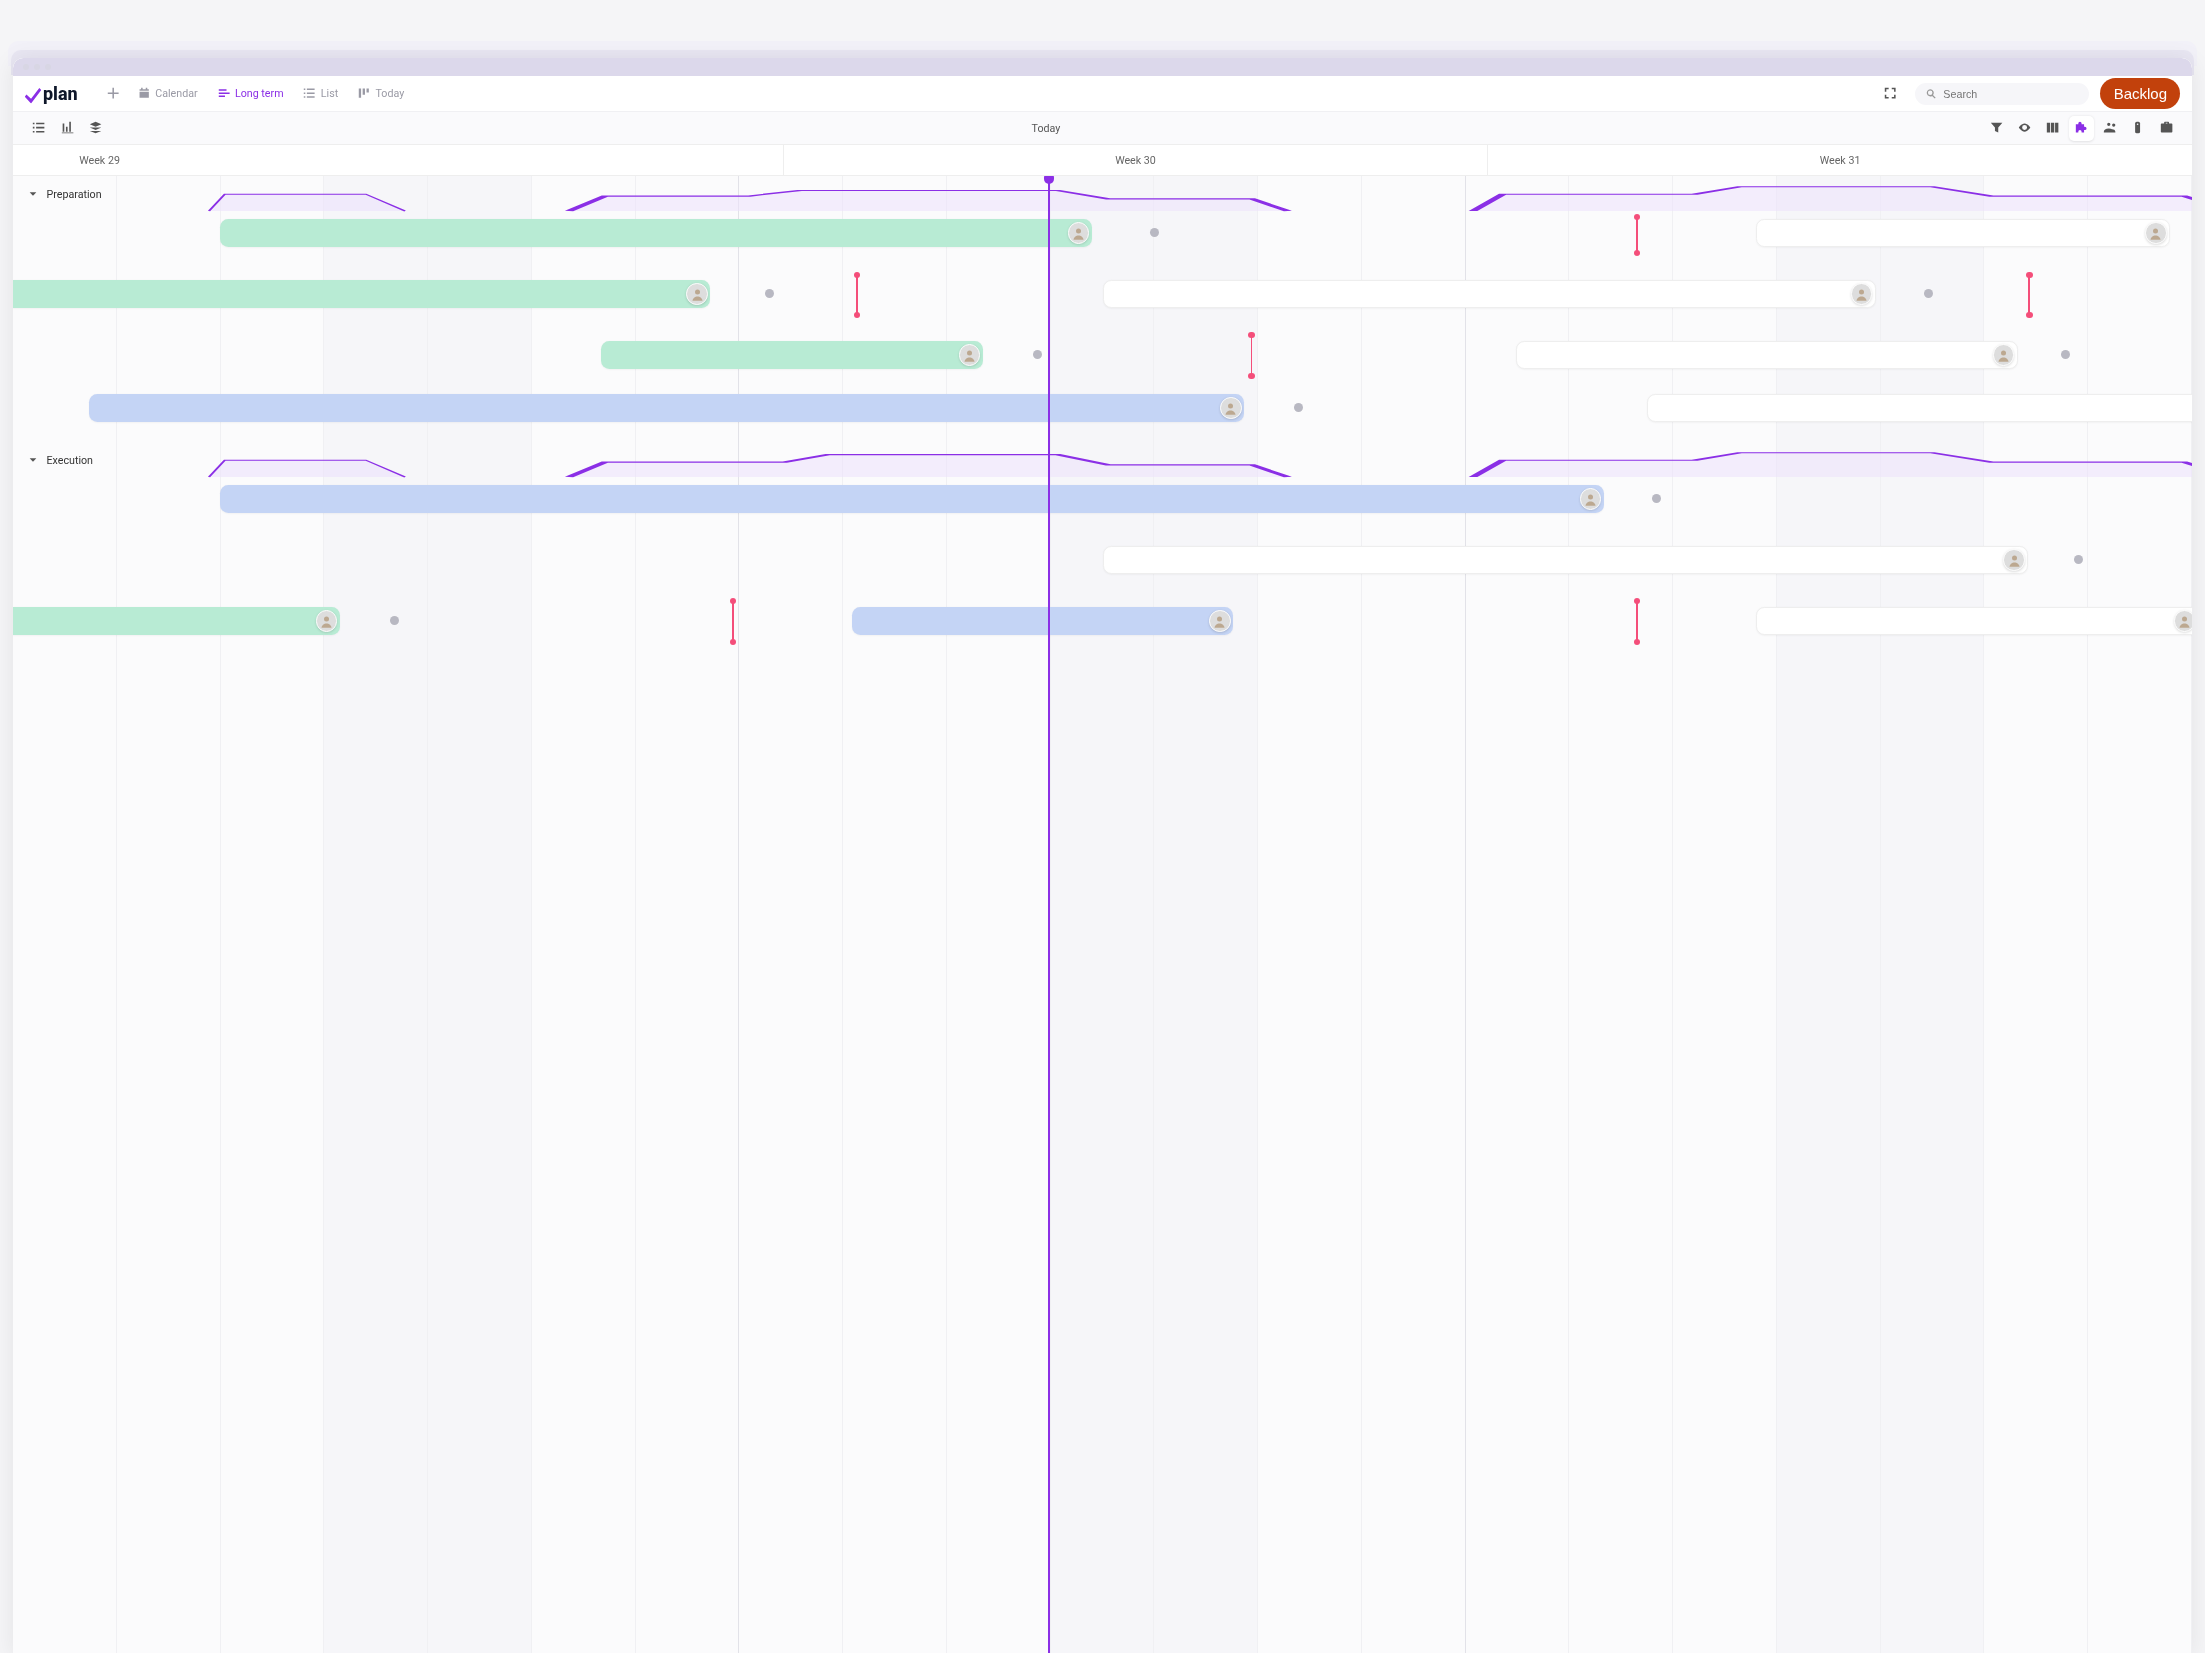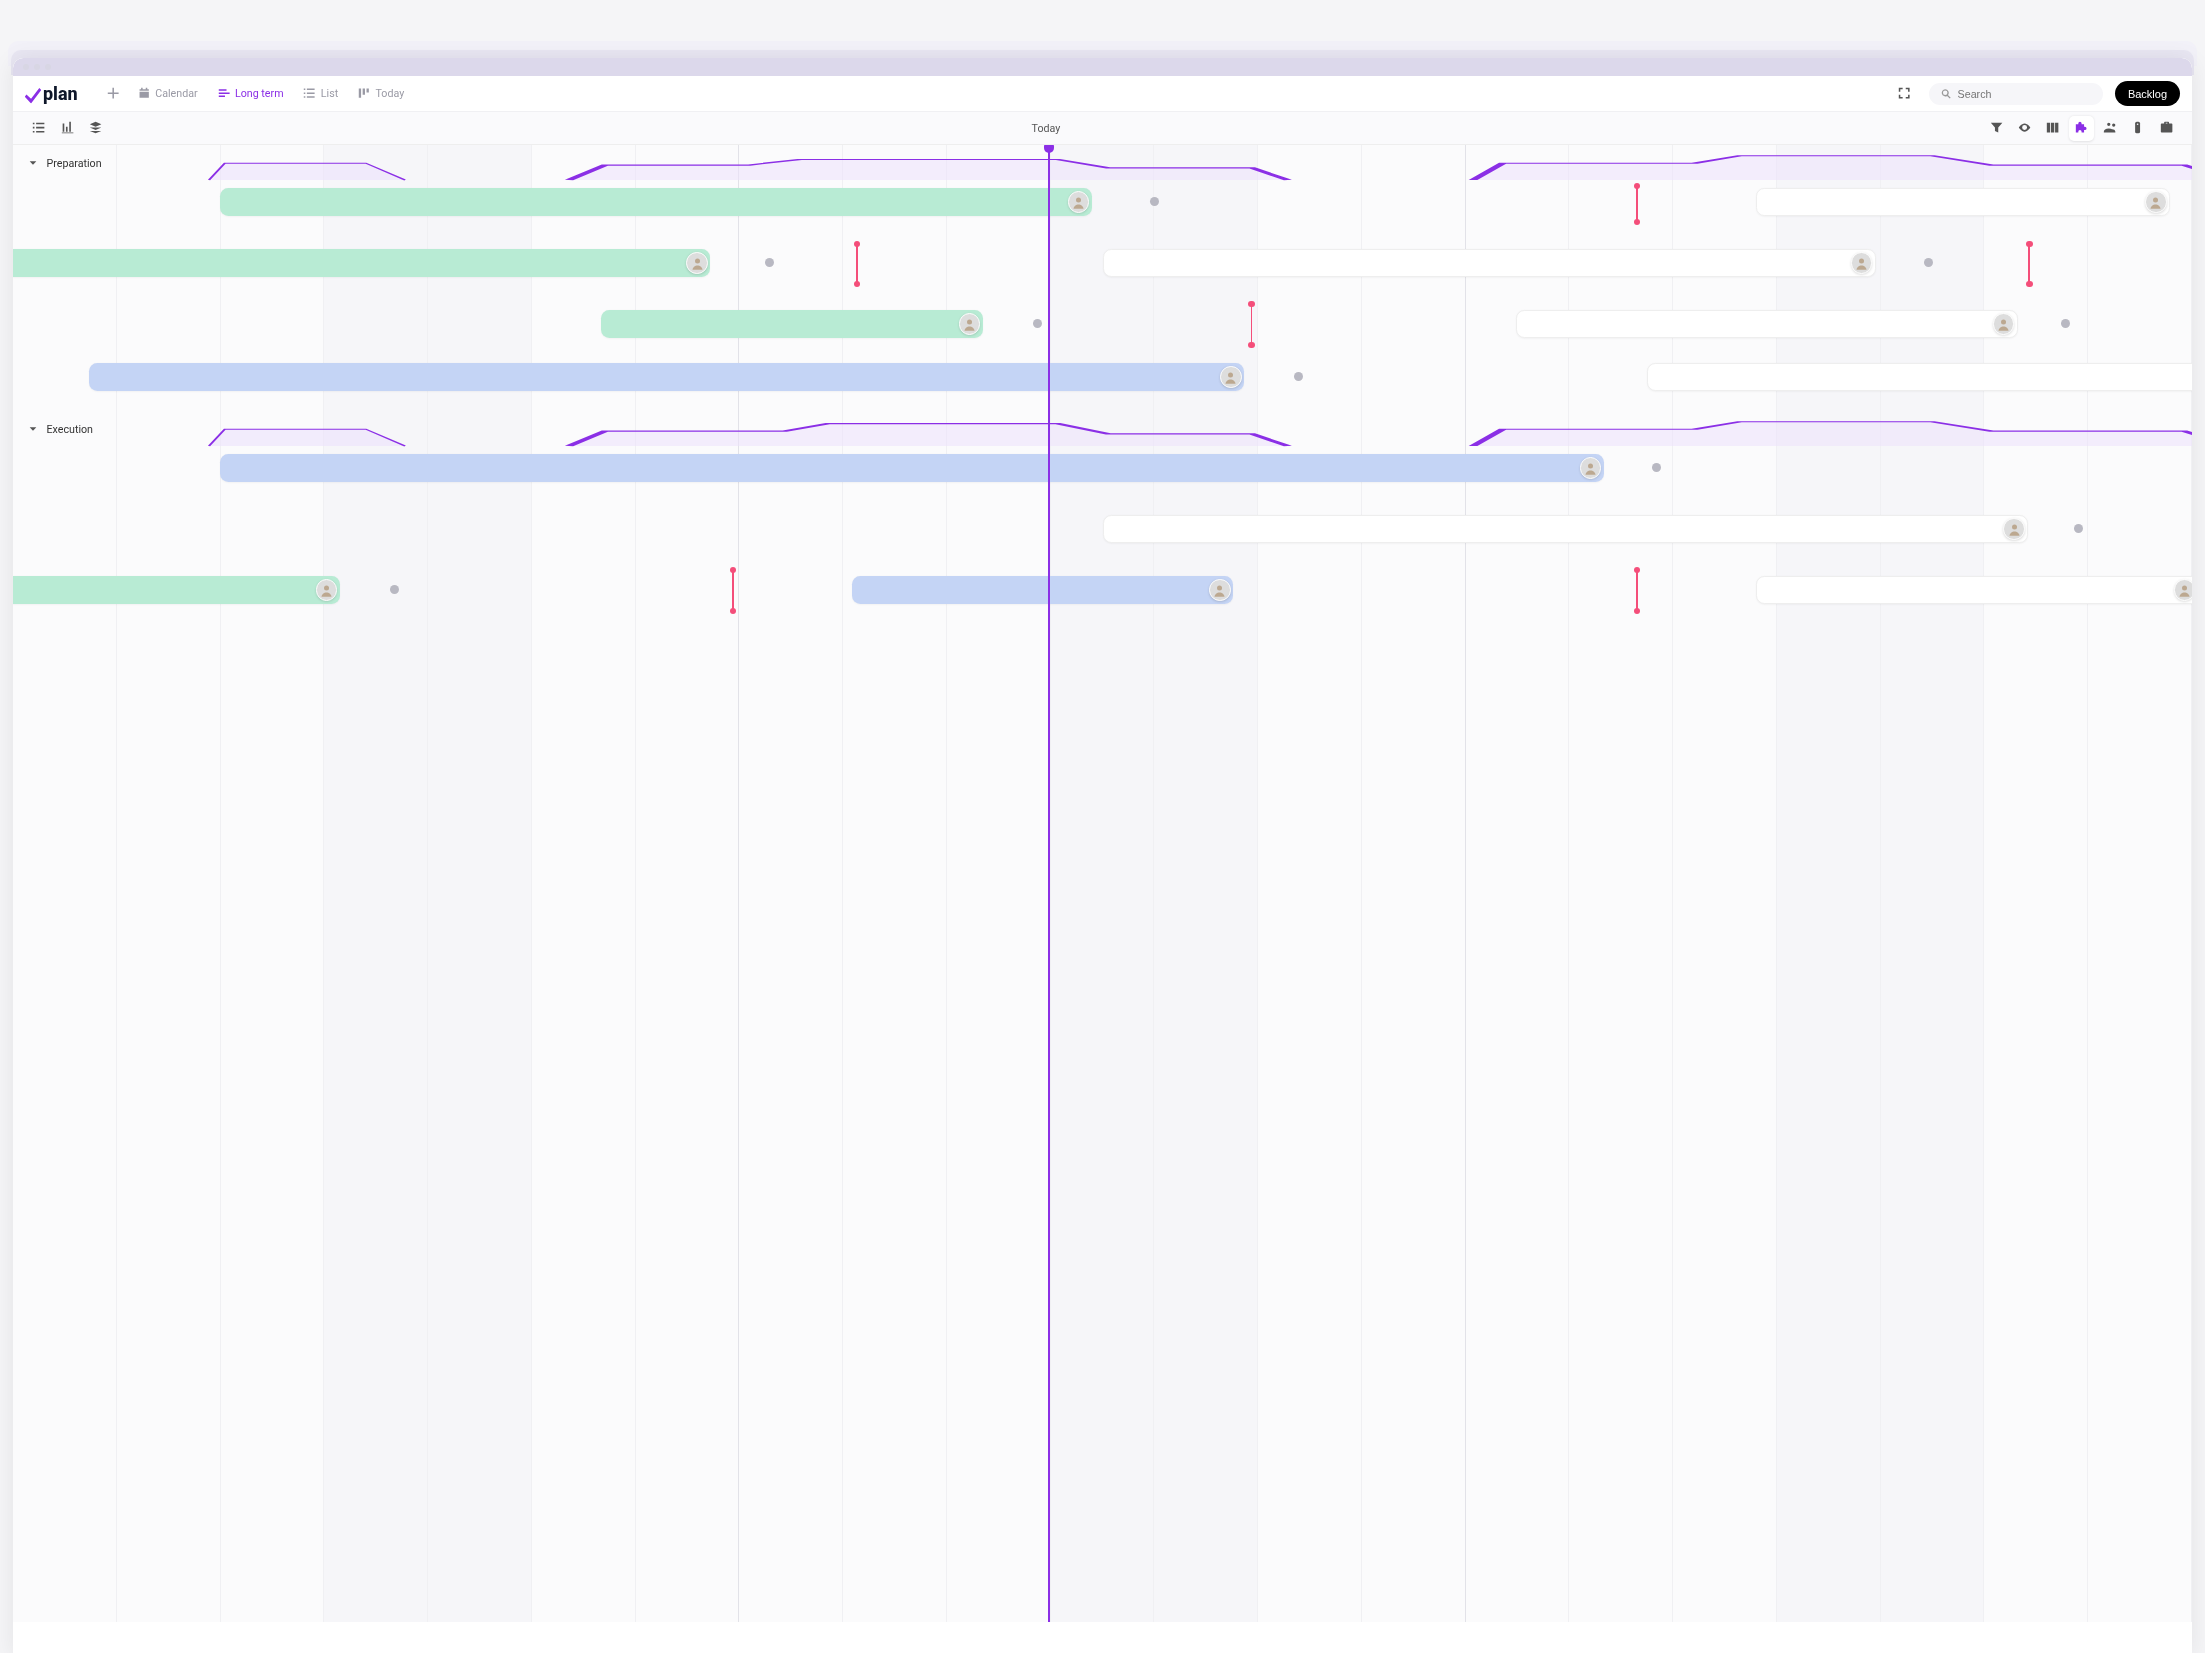--- a/index.html
+++ b/index.html
@@ -77,22 +77,22 @@
   .search {
     display: flex; align-items: flex-start; gap: 6.6px;
     background: #f6f6f9; border-radius: 826px;
     padding: 5px 11.6px; margin: 0 11.6px; width: 174px;
   }
   .search input {
     border: none; background: transparent; outline: none;
     font-size: 10.7px; color: #666; width: 100%;
   }
   .backlog-btn {
-    background: #000000; color: #fff; border: none;
-    padding: 6.6px 13.2px; border-radius: 826px; font-size: 11px;
+    background: #c2410c; color: #fff; border: none;
+    padding: 6.6px 13.2px; border-radius: 826px; font-size: 15px;
     cursor: pointer; font-weight: 500;
   }
 
   
   .toolbar {
     height: 33px; background: #fafafc;
     border-bottom: 0.8px solid #eee;
     display: flex; align-items: center; padding: 0 13.2px;
   }
   .toolbar-left, .toolbar-right { display: flex; align-items: center; gap: 3.3px; }
@@ -305,20 +305,31 @@
           </svg>
         </div>
       <div class="tb-icon">
           <svg viewBox="0 0 16 16">
             <path d="M5 3V2a1 1 0 011-1h4a1 1 0 011 1v1h3a1 1 0 011 1v9a1 1 0 01-1 1H2a1 1 0 01-1-1V4a1 1 0 011-1h3zm2-1v1h2V2H7z"></path>
           </svg>
         </div>
     </div>
   </div>
 
+  <div class="week-header">
+    <div class="week-col">
+        <span>Week 29</span>
+      </div>
+    <div class="week-col">
+        <span>Week 30</span>
+      </div>
+    <div class="week-col">
+        <span>Week 31</span>
+      </div>
+  </div>
 
   <div class="timeline">
     <div class="vgrid">
 
       <div class="cell"></div>
         <div class="cell"></div>
         <div class="cell"></div>
         <div class="cell alt"></div>
         <div class="cell alt"></div>
         <div class="cell"></div>

